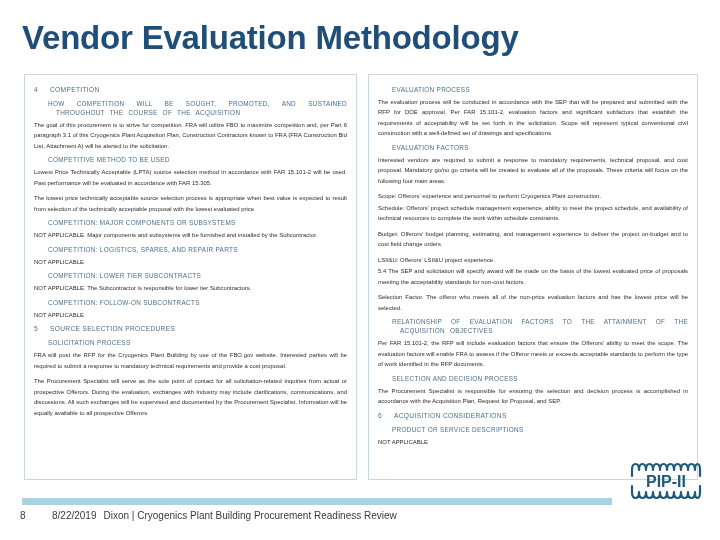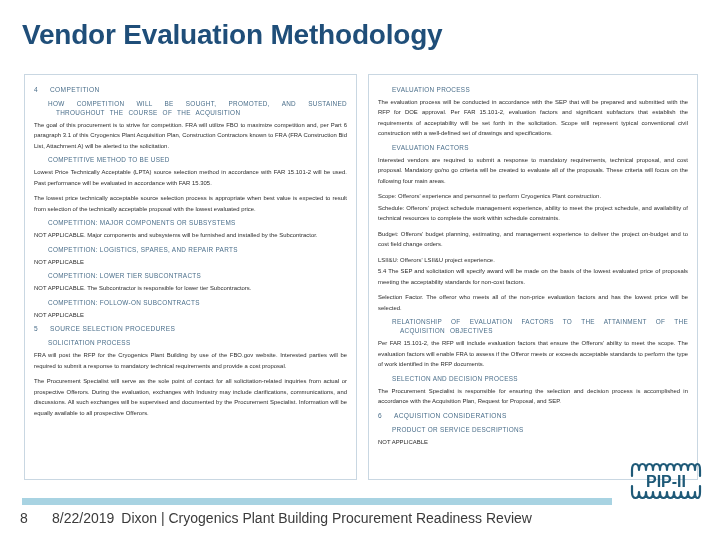--- a/index.html
+++ b/index.html
@@ -14,21 +14,21 @@
     overflow: hidden;
     position: relative;
   }
 
   
   #slide-title {
     position: absolute;
     left: 22px;
     top: 20px;
     width: 660px;
-    font-size: 28px;
+    font-size: 33px;
     font-weight: bold;
     color: #1f4e79;
     letter-spacing: -0.2px;
     line-height: 1.1;
     white-space: nowrap;
   }
 
   
   #panels {
     position: absolute;
@@ -93,21 +93,21 @@
     height: 7px;
     background: #a8d3e2;
   }
   #footer-line {
     position: absolute;
     left: 20px;
     top: 510px;
     width: 600px;
     height: 16px;
     color: #3b3b3b;
-    font-size: 14px;
+    font-size: 10px;
     white-space: nowrap;
   }
   #footer-page-number { display: inline-block; width: 32px; }
   #footer-date { margin-right: 7px; }
 
   
   #pip-logo {
     position: absolute;
     left: 628px;
     top: 456px;

